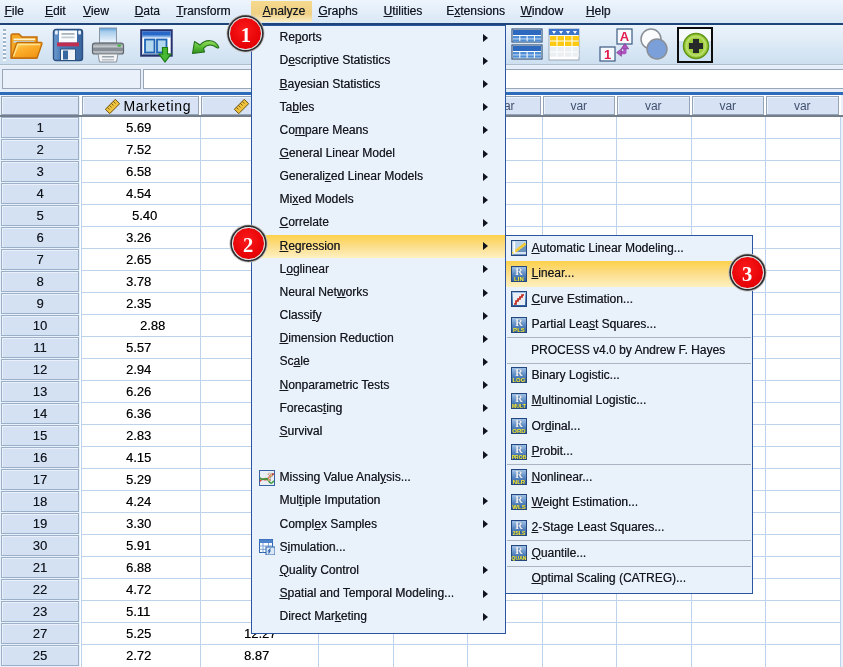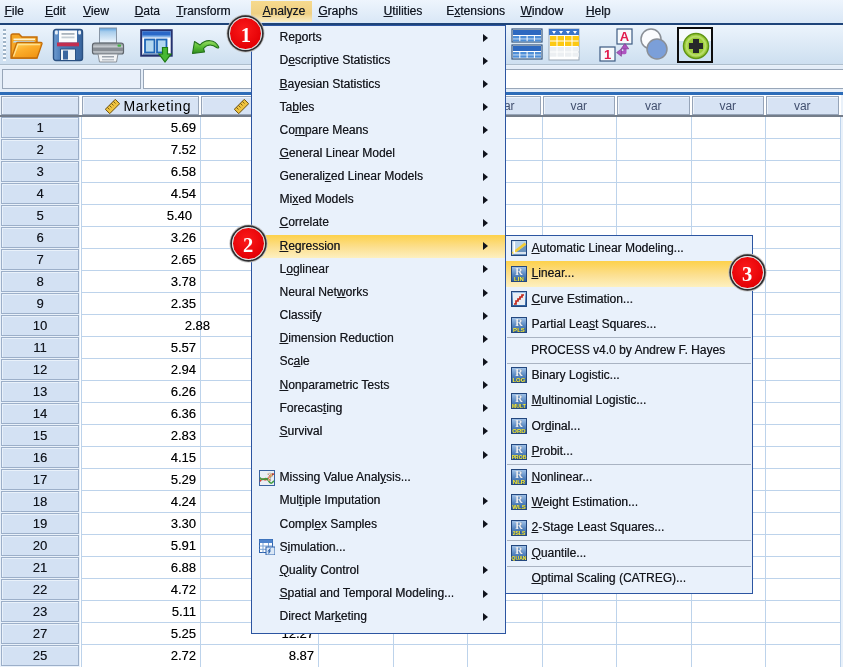--- a/index.html
+++ b/index.html
@@ -18,21 +18,21 @@
 #editrow{left:0;top:66px;width:843px;height:26px;background:#e4edf8;}
 #cellbox{left:2px;top:69px;width:139px;height:20px;background:#e9f0fa;border:1px solid #98a6b8;}
 #valbox{left:143px;top:69px;width:700px;height:20px;background:#fff;border:1px solid #98a6b8;border-right:none;}
 #gridtop{left:0;top:92px;width:843px;height:3px;background:#2d6cb8;}
 
 #gridbg{left:80px;top:95px;width:761px;height:572px;background:#fff;}
 .hcell{position:absolute;top:96px;height:19px;background:#d7e3f4;border:1px solid #96a4b8;box-shadow:inset 1px 1px 0 #edf3fa;font-size:12px;color:#414f6e;text-align:center;line-height:18px;}
 #hsep{left:0;top:115px;width:843px;height:2px;background:#747d8a;}
 .rh{position:absolute;left:1px;width:78px;height:21px;background:#d3e1f3;border:1px solid #9cafc9;box-shadow:inset 1px 1px 0 #e9f1fa;font-size:13px;color:#10141c;text-align:center;line-height:20px;text-shadow:0.3px 0 0 rgba(16,20,28,0.5);}
 .gl{position:absolute;background:#bdd3eb;}
-.dv{position:absolute;font-size:13px;color:#000;text-align:right;width:70px;height:22px;line-height:22px;text-shadow:0.3px 0 0 rgba(0,0,0,0.5);}
+.dv{position:absolute;font-size:13px;color:#000;width:70px;height:22px;line-height:22px;text-shadow:0.3px 0 0 rgba(0,0,0,0.5);}
 
 .menu{position:absolute;background:#e9f1fb;border:1px solid #2c55a1;}
 .mi{position:absolute;left:1px;font-size:12px;color:#14161c;white-space:nowrap;text-shadow:0.35px 0 0 rgba(20,22,28,0.6);}
 .mi .lbl{position:absolute;left:28px;top:0;}
 .arr{position:absolute;width:0;height:0;border-left:5px solid #10131c;border-top:4px solid transparent;border-bottom:4px solid transparent;}
 .hl{background:linear-gradient(#fdd14b,#fce092 55%,#fdf0c0);}
 .sep{position:absolute;height:1px;background:#a9b3c2;}
 
 .circ{position:absolute;width:33px;height:33px;border-radius:50%;background:radial-gradient(circle at 45% 38%,#fb1a1a,#e40005 72%);border:1.2px solid #dcdcdc;box-shadow:0 0 0 1.7px #2e2e30,0 0 0 2.6px #c2c2c2;color:#fff;font-family:"Liberation Serif",serif;font-weight:bold;font-size:20.5px;text-align:center;line-height:34px;}
 .ric{position:absolute;width:16px;height:16px;}
@@ -250,21 +250,21 @@
 <div class="rh" style="top:315.0px">10</div>
 <div class="rh" style="top:337.0px">11</div>
 <div class="rh" style="top:359.0px">12</div>
 <div class="rh" style="top:381.0px">13</div>
 <div class="rh" style="top:403.0px">14</div>
 <div class="rh" style="top:425.0px">15</div>
 <div class="rh" style="top:447.0px">16</div>
 <div class="rh" style="top:469.0px">17</div>
 <div class="rh" style="top:491.0px">18</div>
 <div class="rh" style="top:513.0px">19</div>
-<div class="rh" style="top:535.0px">20</div>
+<div class="rh" style="top:535.0px">30</div>
 <div class="rh" style="top:557.0px">21</div>
 <div class="rh" style="top:579.0px">22</div>
 <div class="rh" style="top:601.0px">23</div>
 <div class="rh" style="top:623.0px">27</div>
 <div class="rh" style="top:645.0px">25</div>
 <div class="gl" style="left:80.5px;top:117px;width:1px;height:550px"></div>
 <div class="gl" style="left:199.5px;top:117px;width:1px;height:550px"></div>
 <div class="gl" style="left:318px;top:117px;width:1px;height:550px"></div>
 <div class="gl" style="left:392.5px;top:117px;width:1px;height:550px"></div>
 <div class="gl" style="left:467px;top:117px;width:1px;height:550px"></div>
@@ -294,21 +294,21 @@
 <div class="gl" style="left:80.5px;top:534.0px;width:760px;height:1px"></div>
 <div class="gl" style="left:80.5px;top:556.0px;width:760px;height:1px"></div>
 <div class="gl" style="left:80.5px;top:578.0px;width:760px;height:1px"></div>
 <div class="gl" style="left:80.5px;top:600.0px;width:760px;height:1px"></div>
 <div class="gl" style="left:80.5px;top:622.0px;width:760px;height:1px"></div>
 <div class="gl" style="left:80.5px;top:644.0px;width:760px;height:1px"></div>
 <div class="dv" style="left:126.0px;top:117.0px">5.69</div>
 <div class="dv" style="left:126.0px;top:139.0px">7.52</div>
 <div class="dv" style="left:126.0px;top:161.0px">6.58</div>
 <div class="dv" style="left:126.0px;top:183.0px">4.54</div>
-<div class="dv" style="left:122px;top:205.0px">5.40</div>
+<div class="dv" style="left:132px;top:205.0px">5.40</div>
 <div class="dv" style="left:126.0px;top:227.0px">3.26</div>
 <div class="dv" style="left:126.0px;top:249.0px">2.65</div>
 <div class="dv" style="left:126.0px;top:271.0px">3.78</div>
 <div class="dv" style="left:126.0px;top:293.0px">2.35</div>
 <div class="dv" style="left:140px;top:315.0px">2.88</div>
 <div class="dv" style="left:126.0px;top:337.0px">5.57</div>
 <div class="dv" style="left:126.0px;top:359.0px">2.94</div>
 <div class="dv" style="left:126.0px;top:381.0px">6.26</div>
 <div class="dv" style="left:126.0px;top:403.0px">6.36</div>
 <div class="dv" style="left:126.0px;top:425.0px">2.83</div>

